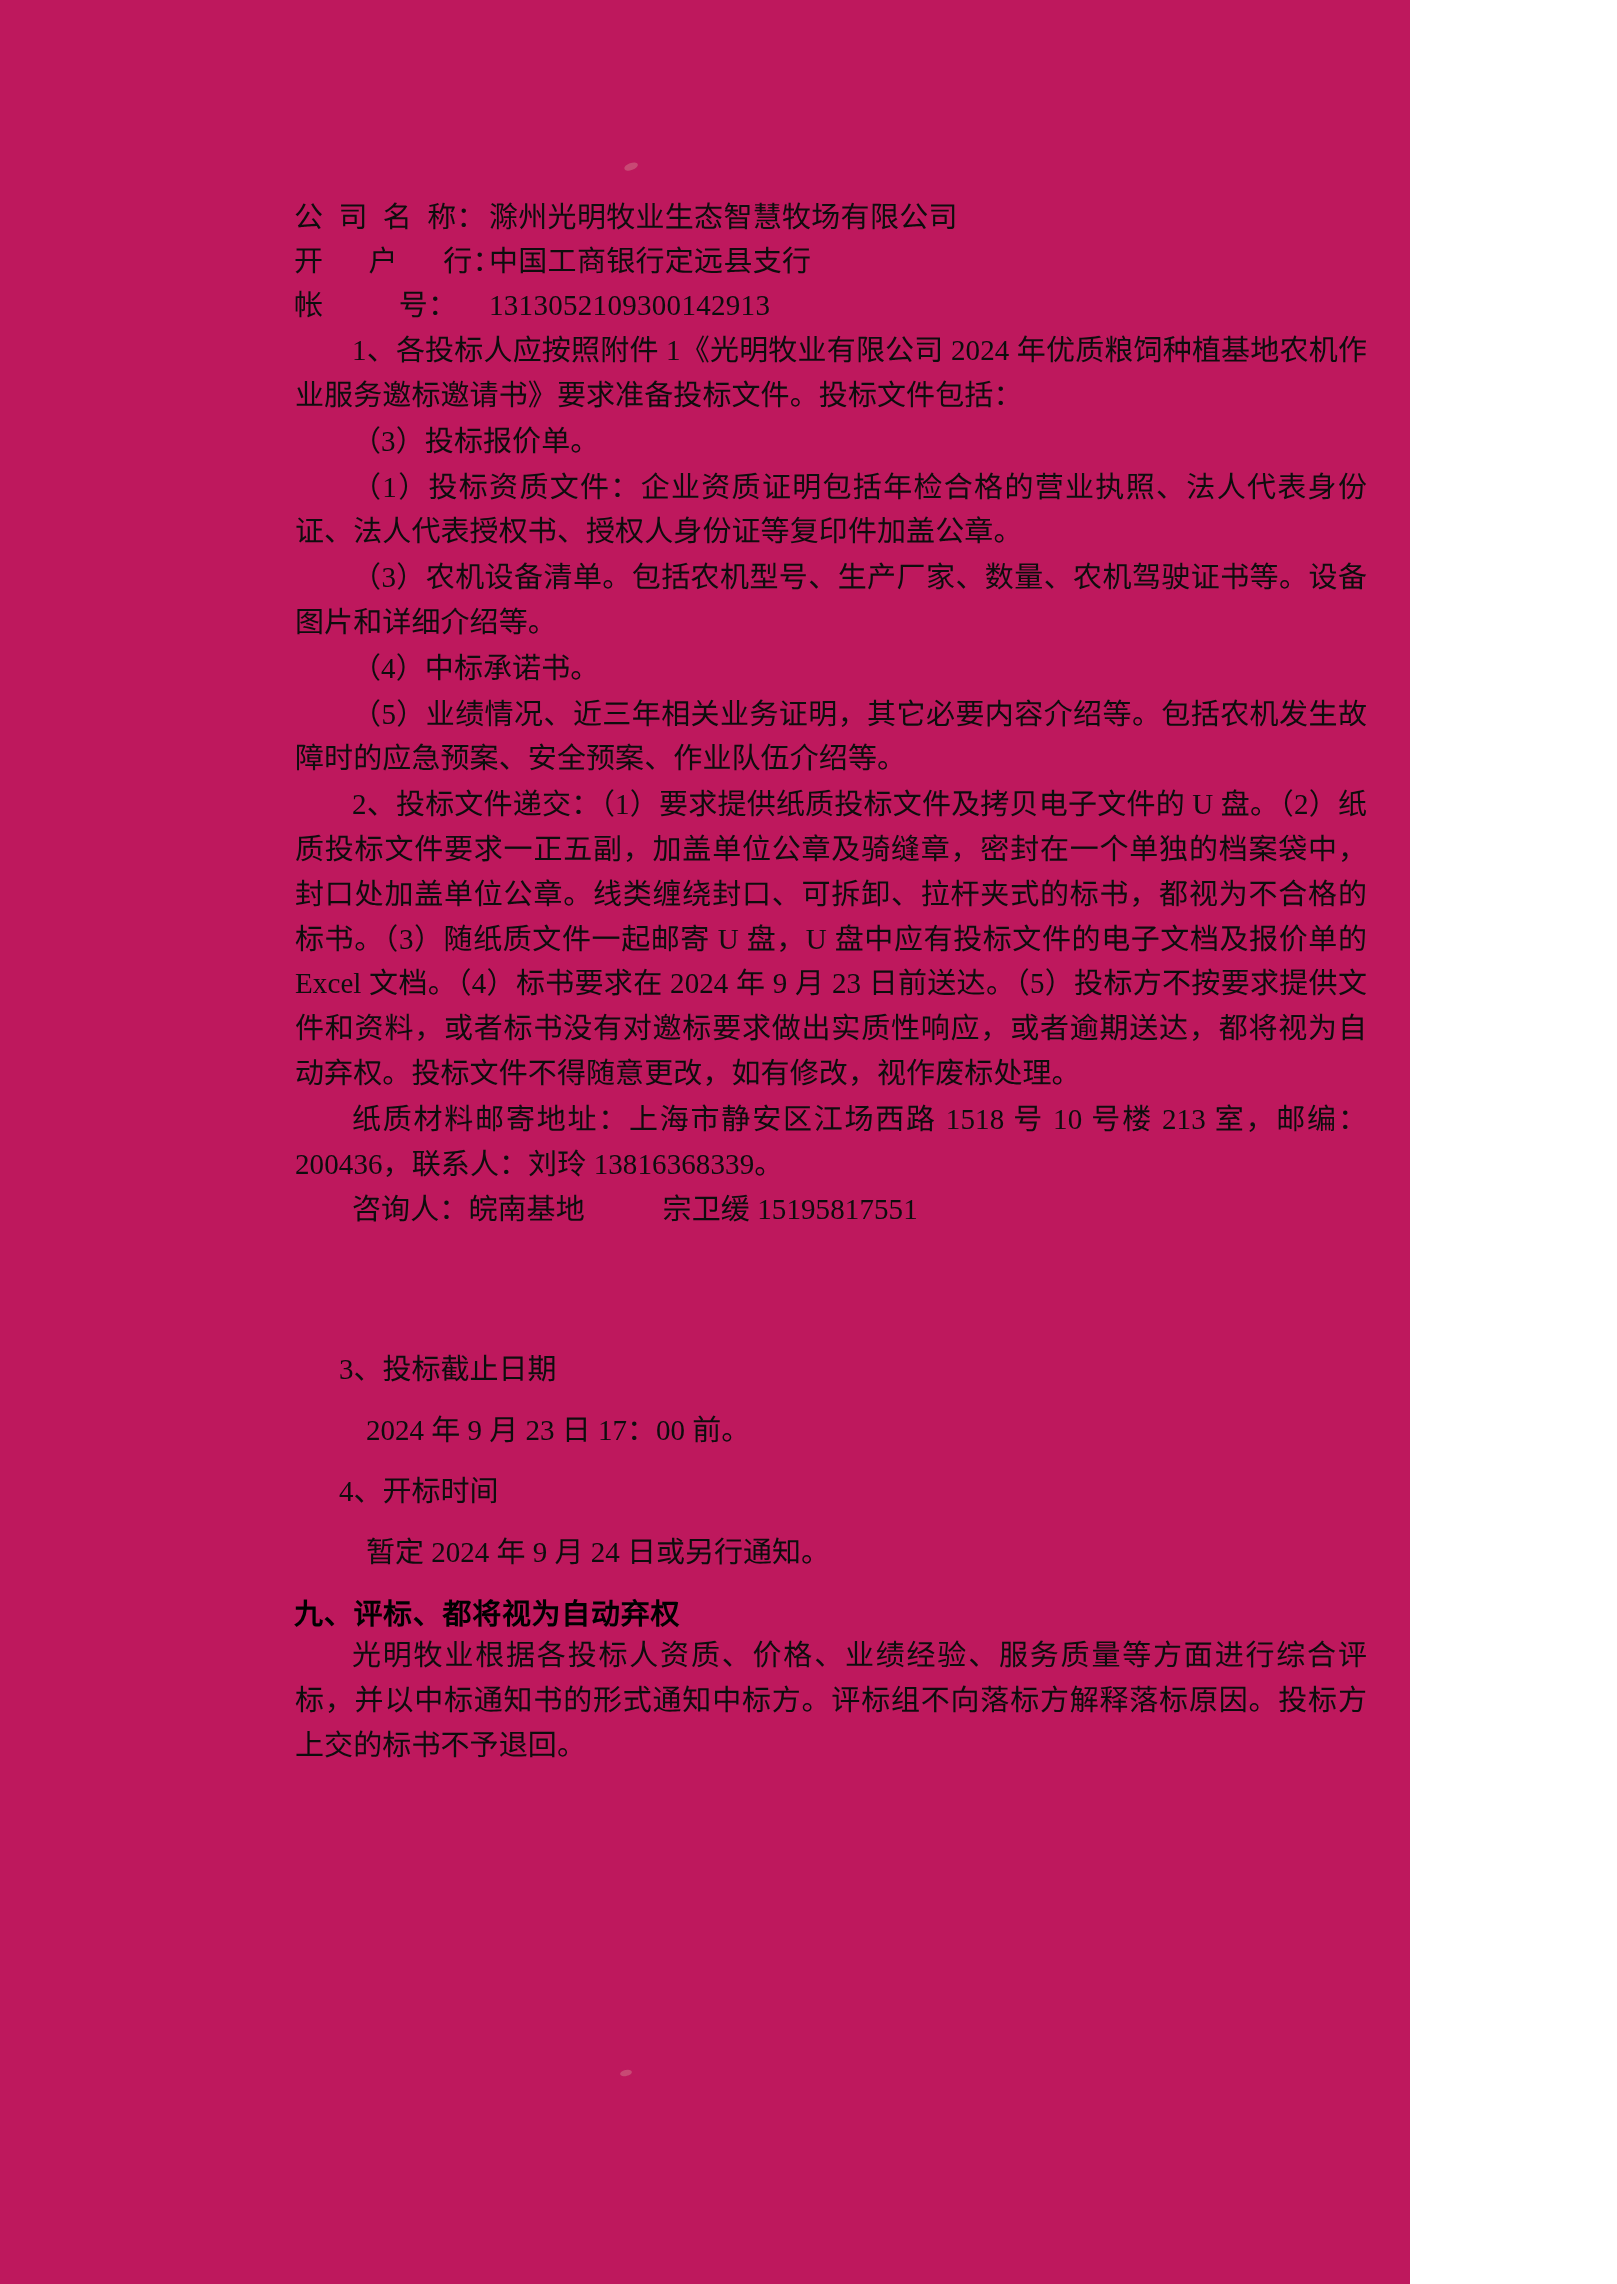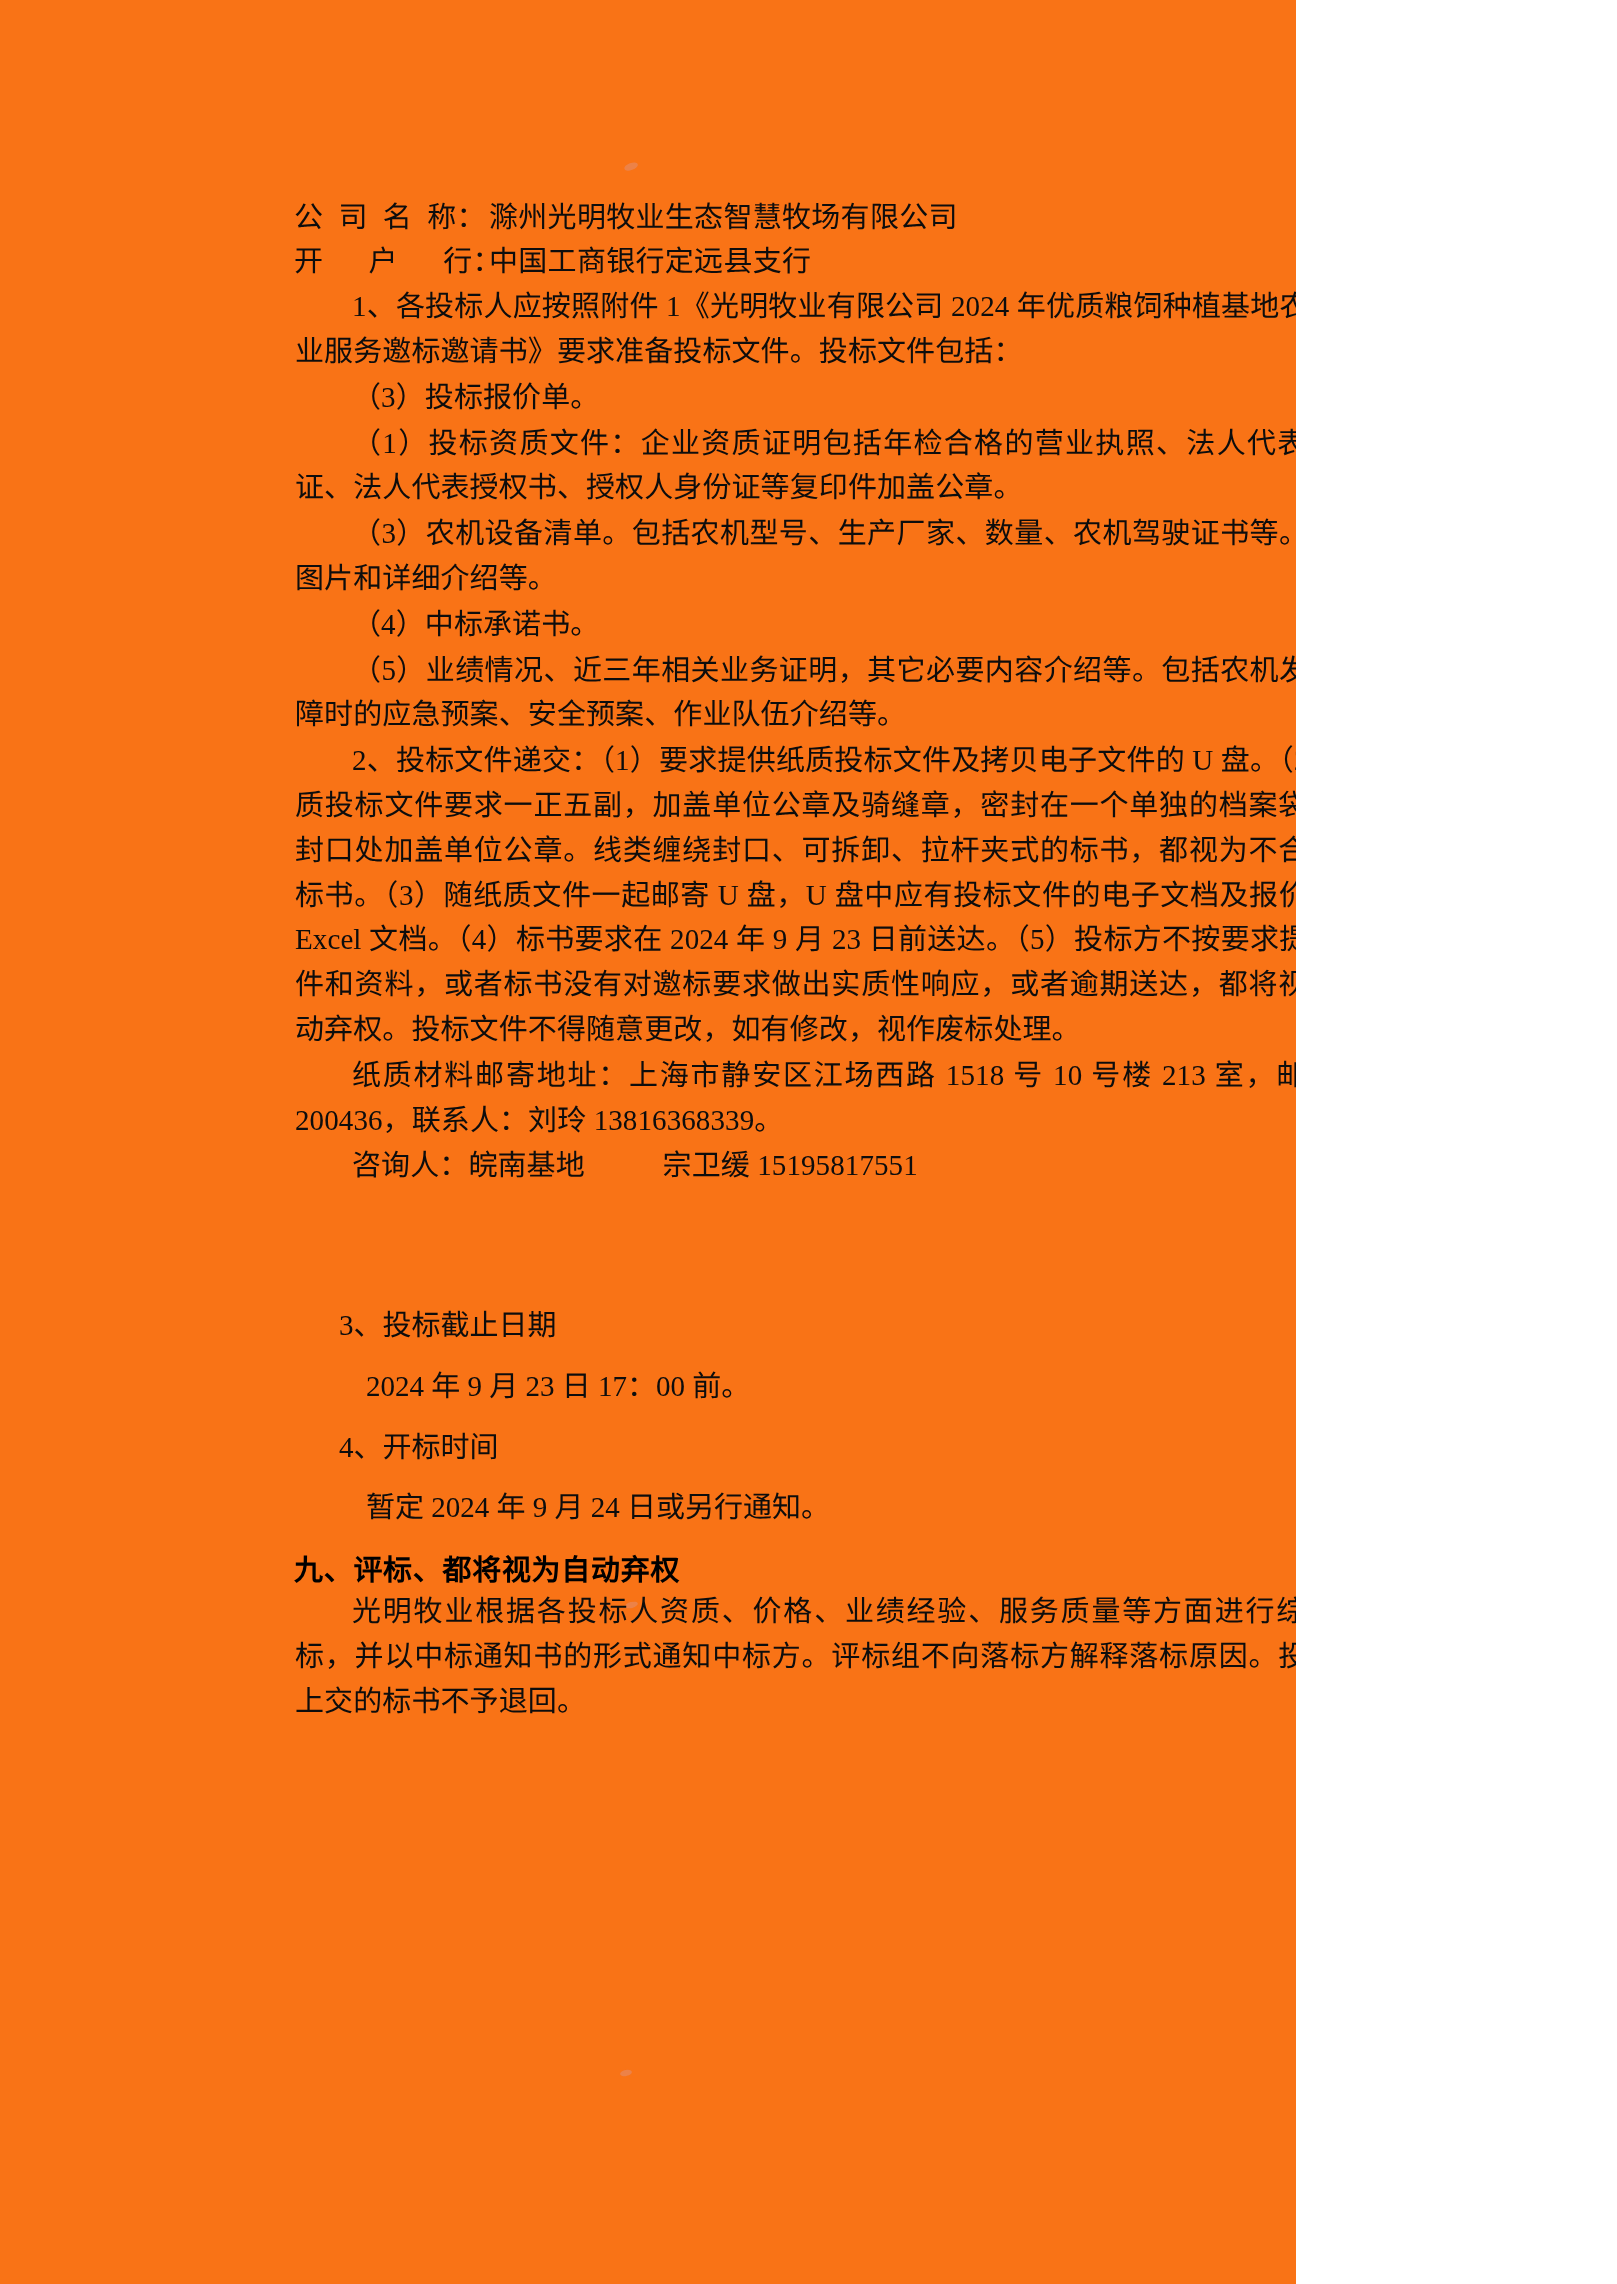--- a/index.html
+++ b/index.html
@@ -2,23 +2,23 @@
 <html lang="zh-CN" style="font-size:10.4px"><head>
 <meta charset="utf-8">
 <style>
   html, body {
     margin: 0;
     padding: 0;
     background: #ffffff;
   }
   .page {
     position: relative;
-    width: 1296px;
+    width: 1410px;
     height: 2284px;
-    background: #f97316;
+    background: #be185d;
     font-family: "Liberation Serif", "DejaVu Serif", serif;
     color: #0d0d0d;
     overflow: hidden;
   }
   .content {
     position: absolute;
     left: 294px;
     top: 195px;
     width: 1074px;
   }
@@ -96,20 +96,24 @@
 
     <div class="bank-block">
       <div class="bank-row">
         <span class="bank-label">公  司  名  称：</span>
         <span>滁州光明牧业生态智慧牧场有限公司</span>
       </div>
       <div class="bank-row">
         <span class="bank-label">开      户      行：</span>
         <span>中国工商银行定远县支行</span>
       </div>
+      <div class="bank-row">
+        <span class="bank-label">帐          号：</span>
+        <span>1313052109300142913</span>
+      </div>
     </div>
 
 
     <p class="para indent2 after-head">1、各投标人应按照附件 1《光明牧业有限公司 2024 年优质粮饲种植基地农机作业服务邀标邀请书》要求准备投标文件。投标文件包括：</p>
 
     <p class="para indent2 gap-sm">（3）投标报价单。</p>
     <p class="para indent2">（1）投标资质文件：企业资质证明包括年检合格的营业执照、法人代表身份证、法人代表授权书、授权人身份证等复印件加盖公章。</p>
     <p class="para indent2">（3）农机设备清单。包括农机型号、生产厂家、数量、农机驾驶证书等。设备图片和详细介绍等。</p>
     <p class="para indent2">（4）中标承诺书。</p>
     <p class="para indent2">（5）业绩情况、近三年相关业务证明，其它必要内容介绍等。包括农机发生故障时的应急预案、安全预案、作业队伍介绍等。</p>

